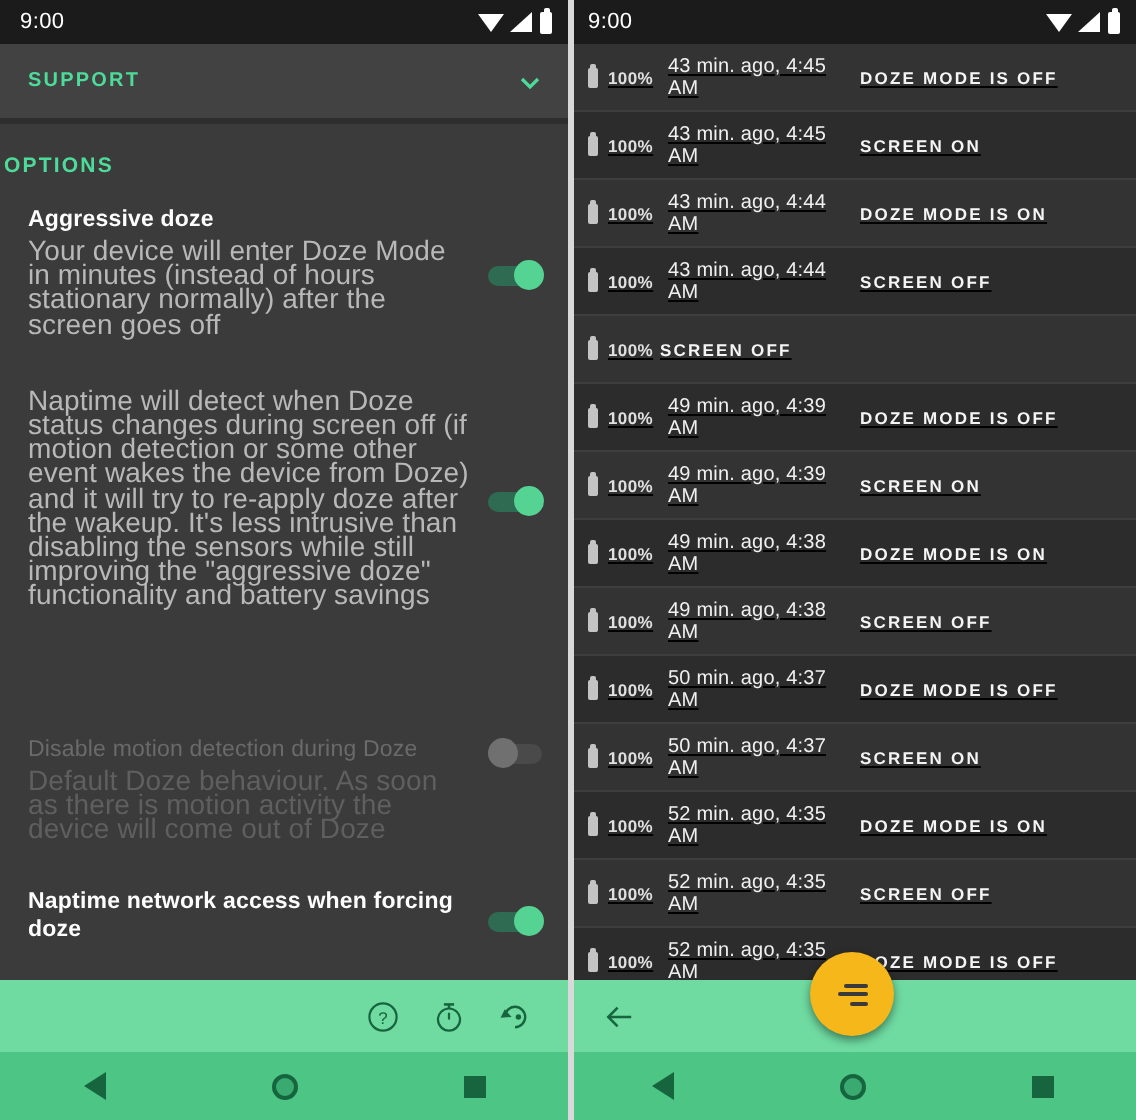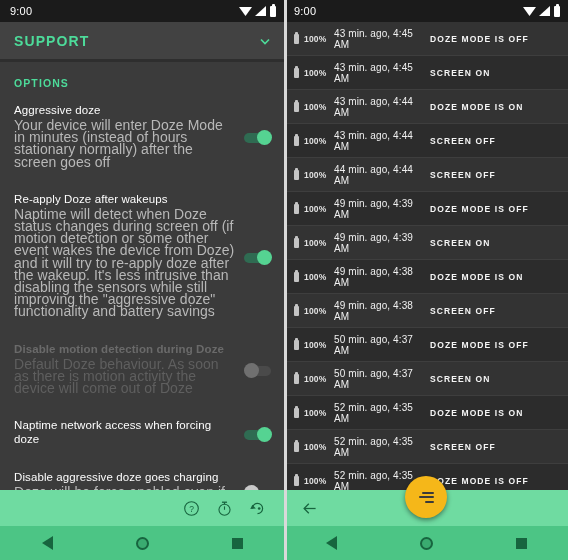--- a/index.html
+++ b/index.html
@@ -26,30 +26,30 @@
   .ic-signal { width: 12px; height: 10px; }
   .ic-batt { width: 6px; height: 11px; background: #fff; border-radius: 1px; position: relative; }
   .ic-batt::before { content: ""; position: absolute; top: -2px; left: 1.5px; width: 3px; height: 2px; background: #fff; border-radius: 1px 1px 0 0; }
 
   
   .support-bar {
     height: 40px; flex: 0 0 40px; background: #424242;
     display: flex; align-items: center; justify-content: space-between;
     padding: 0 12px 0 14px; border-bottom: 3px solid #2e2e2e;
   }
-  .support-label { color: #4ddb9a; font-size: 14px; font-weight: bold; letter-spacing: 1.1px; }
+  .support-label { color: #4ddb9a; font-size: 10px; font-weight: bold; letter-spacing: 1.1px; }
   .chevron { width: 14px; height: 14px; }
   .settings-body { flex: 1 1 auto; background: #3b3b3b; padding: 0 0 0 0; position: relative; overflow: hidden; }
-  .options-label { color: #4ddb9a; font-size: 10.5px; font-weight: bold; letter-spacing: 1.1px; padding: 15px 0 0 14px; }
+  .options-label { color: #4ddb9a; font-size: 10.5px; font-weight: bold; letter-spacing: 1.1px; padding: 15px 0 0 2px; }
 
   .pref { display: flex; align-items: flex-start; padding: 14px 10px 0 14px; }
   .pref-text { flex: 1 1 auto; padding-right: 8px; }
-  .pref-title { color: #fdfdfd; font-size: 11.5px; font-weight: normal; line-height: 14px; letter-spacing: .1px; }
+  .pref-title { color: #fdfdfd; font-size: 11.5px; font-weight: bold; line-height: 14px; letter-spacing: .1px; }
   .pref-sum { color: #b8b8b8; font-size: 14px; line-height: 12.2px; margin-top: 2px; letter-spacing: .05px; }
-  .pref.disabled .pref-title { color: #6a6a6a; font-weight: bold; }
+  .pref.disabled .pref-title { color: #6a6a6a; font-weight: normal; margin-top: 40px; }
   .pref.disabled .pref-sum { color: #5f5f5f; }
 
   .switch { flex: 0 0 auto; width: 30px; height: 20px; position: relative; align-self: center; margin-top: 6px; }
   .track { position: absolute; top: 5px; left: 0; width: 27px; height: 10px; border-radius: 6px; background: #2f6b52; }
   .knob { position: absolute; top: 2px; left: 13px; width: 15px; height: 15px; border-radius: 50%; background: #55d392; }
   .switch.off .knob { left: 0px; background: #c9c9c9; }
   .switch.dim .track { background: #4a4a4a; }
   .switch.dim .knob { background: #707070; left: 0px; }
 
   .pref-gap { height: 10px; }
@@ -63,21 +63,21 @@
   .actionbar.left-arrow { justify-content: flex-start; padding-left: 18px; }
   .act-icon { width: 17px; height: 17px; display: block; cursor: pointer; }
 
   
   .navbar { height: 34px; flex: 0 0 34px; background: #4cc585; display: flex; align-items: center; justify-content: space-around; }
   .nav-back { width: 0; height: 0; border-top: 7px solid transparent; border-bottom: 7px solid transparent; border-right: 11px solid #17653f; }
   .nav-home { width: 13px; height: 13px; border-radius: 50%; border: 2px solid #17653f; background: #3aab70; }
   .nav-recent { width: 11px; height: 11px; background: #17653f; }
 
   
-  .loglist { flex: 1 1 auto; background: #fca5a5; overflow: hidden; }
+  .loglist { flex: 1 1 auto; background: #fca5a5; overflow: hidden; text-decoration: underline; }
   .logrow {
     height: 34px; display: flex; align-items: center;
     border-bottom: 1px solid #3e3e3e; padding: 0 8px 0 10px;
   }
   .logrow:nth-child(even) { background: #2c2c2c; }
   .logrow:nth-child(odd) { background: #333333; }
   .batt-ic { width: 5px; height: 10px; background: #c4c4c4; border-radius: 1px; position: relative; flex: 0 0 auto; margin-right: 5px; }
   .batt-ic::before { content: ""; position: absolute; top: -2px; left: 1px; width: 3px; height: 2px; background: #c4c4c4; border-radius: 1px 1px 0 0; }
   .log-pct { color: #e0e0e0; font-size: 8.5px; font-weight: bold; letter-spacing: .2px; width: 26px; flex: 0 0 auto; }
   .log-time { color: #f0f0f0; font-size: 10px; letter-spacing: .1px; width: 100px; flex: 0 0 auto; padding-left: 4px; }
@@ -134,21 +134,20 @@
         <div class="switch on">
           <div class="track"></div>
           <div class="knob"></div>
         </div>
       </div>
 
       <div class="pref-gap"></div>
 
       <div class="pref">
         <div class="pref-text">
-          <div class="pref-title">Re-apply Doze after wakeups</div>
           <div class="pref-sum">Naptime will detect when Doze status changes during screen off (if motion detection or some other event wakes the device from Doze) and it will try to re-apply doze after the wakeup. It's less intrusive than disabling the sensors while still improving the "aggressive doze" functionality and battery savings</div>
         </div>
         <div class="switch on">
           <div class="track"></div>
           <div class="knob"></div>
         </div>
       </div>
 
       <div class="pref-gap"></div>
 
@@ -251,21 +250,20 @@
         </div>
         <div class="logrow">
           <div class="batt-ic"></div>
           <div class="log-pct">100%</div>
           <div class="log-time">43 min. ago, 4:44 AM</div>
           <div class="log-event">SCREEN OFF</div>
         </div>
         <div class="logrow">
           <div class="batt-ic"></div>
           <div class="log-pct">100%</div>
-          <div class="log-time">44 min. ago, 4:44 AM</div>
           <div class="log-event">SCREEN OFF</div>
         </div>
         <div class="logrow">
           <div class="batt-ic"></div>
           <div class="log-pct">100%</div>
           <div class="log-time">49 min. ago, 4:39 AM</div>
           <div class="log-event">DOZE MODE IS OFF</div>
         </div>
         <div class="logrow">
           <div class="batt-ic"></div>

